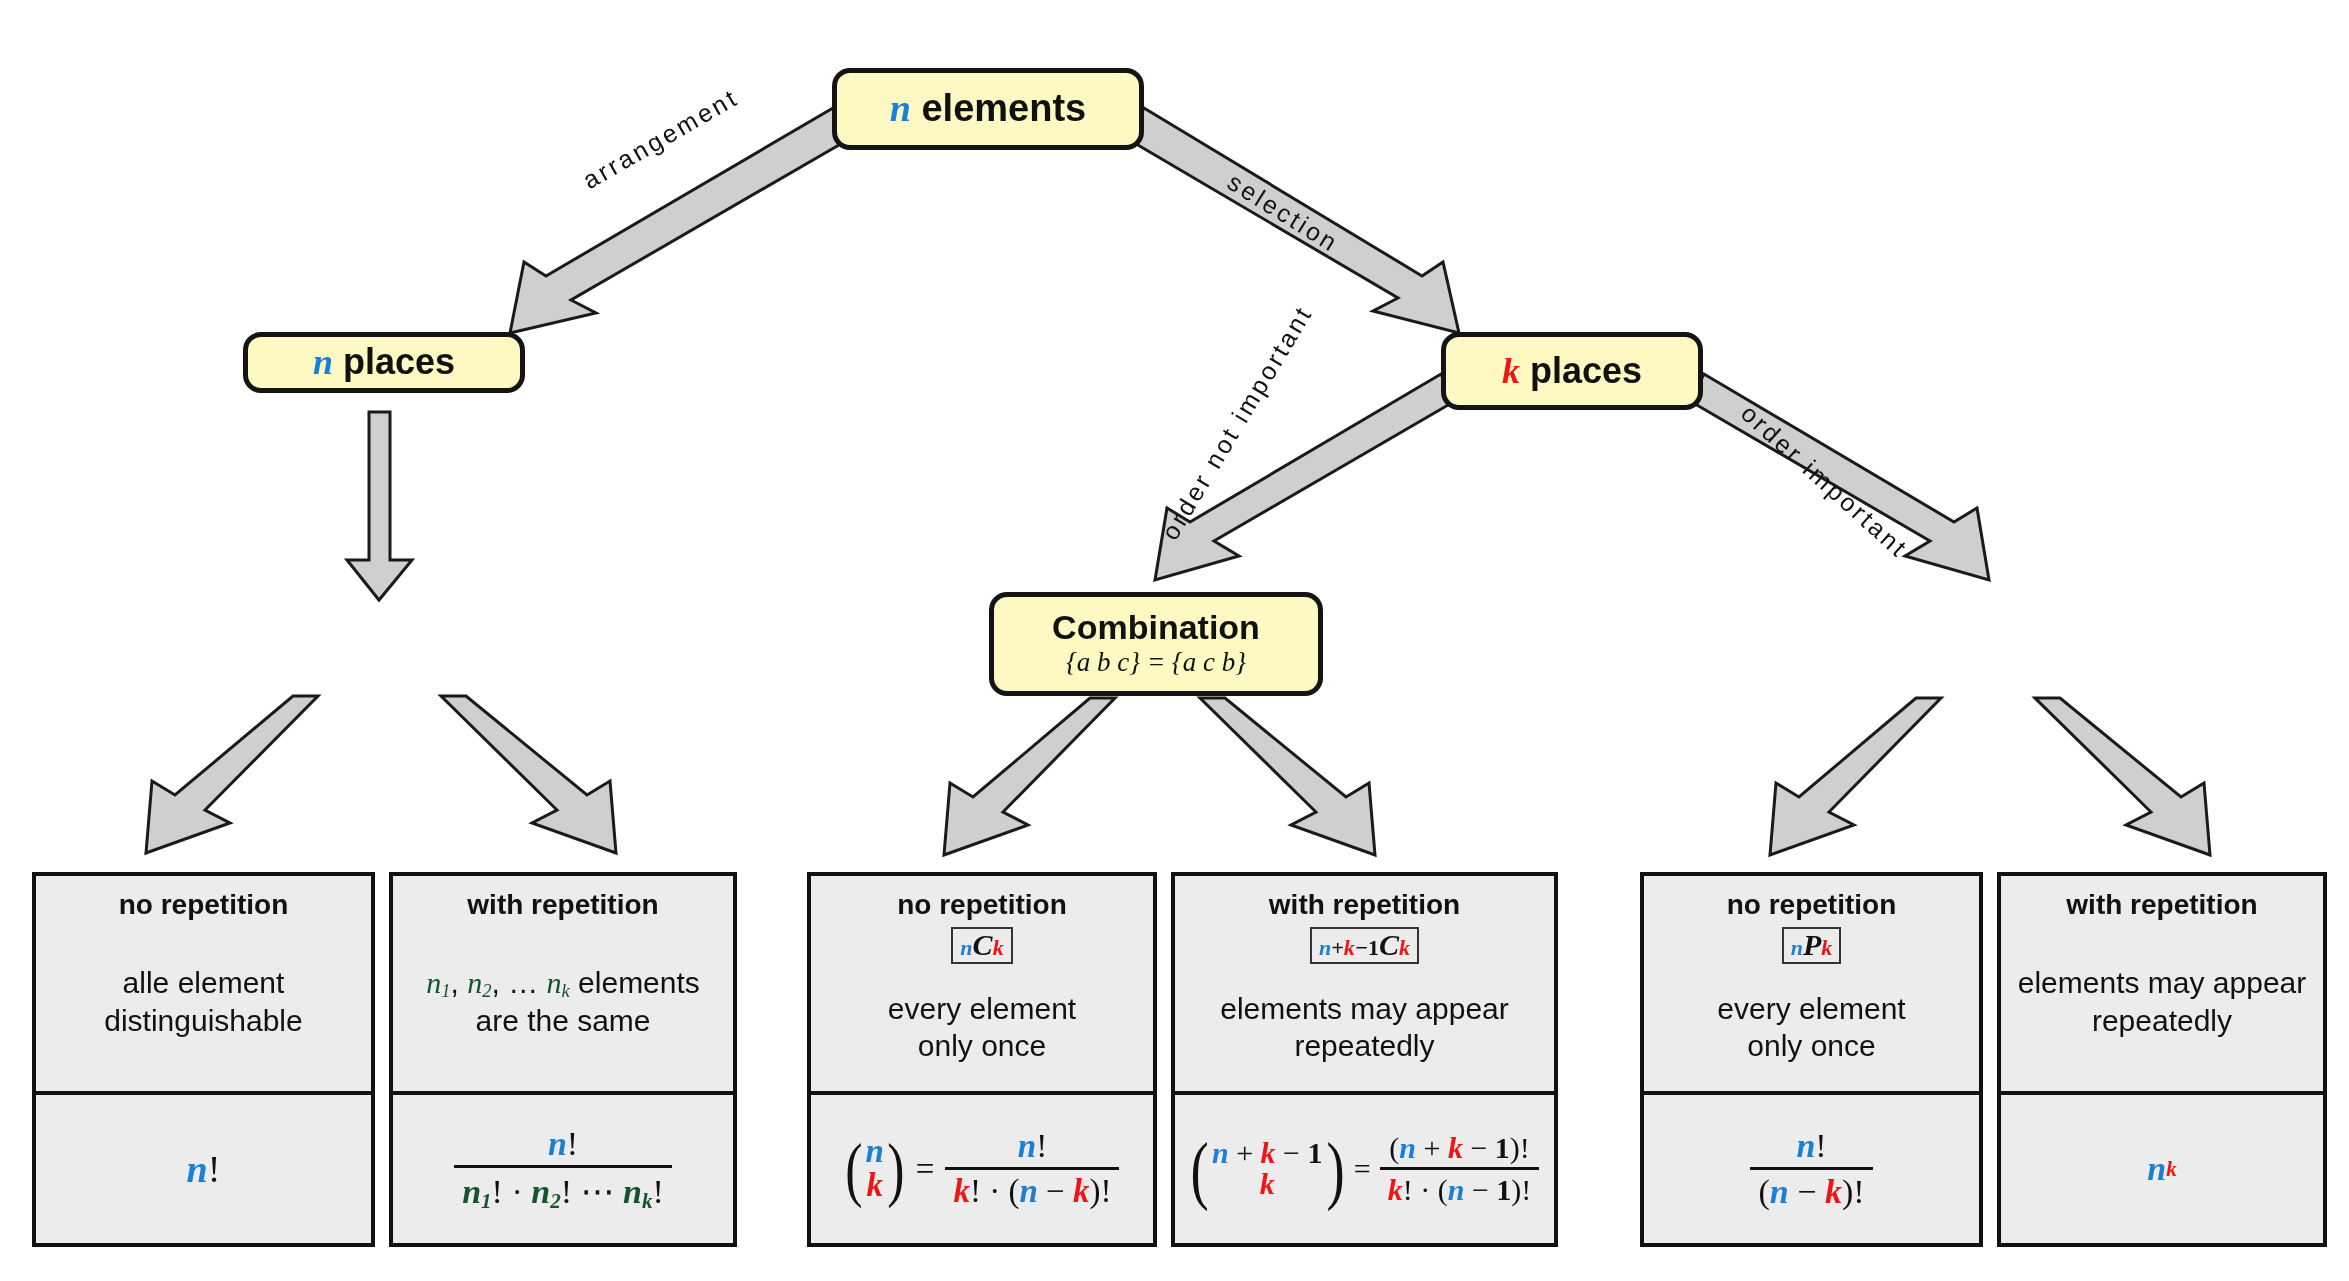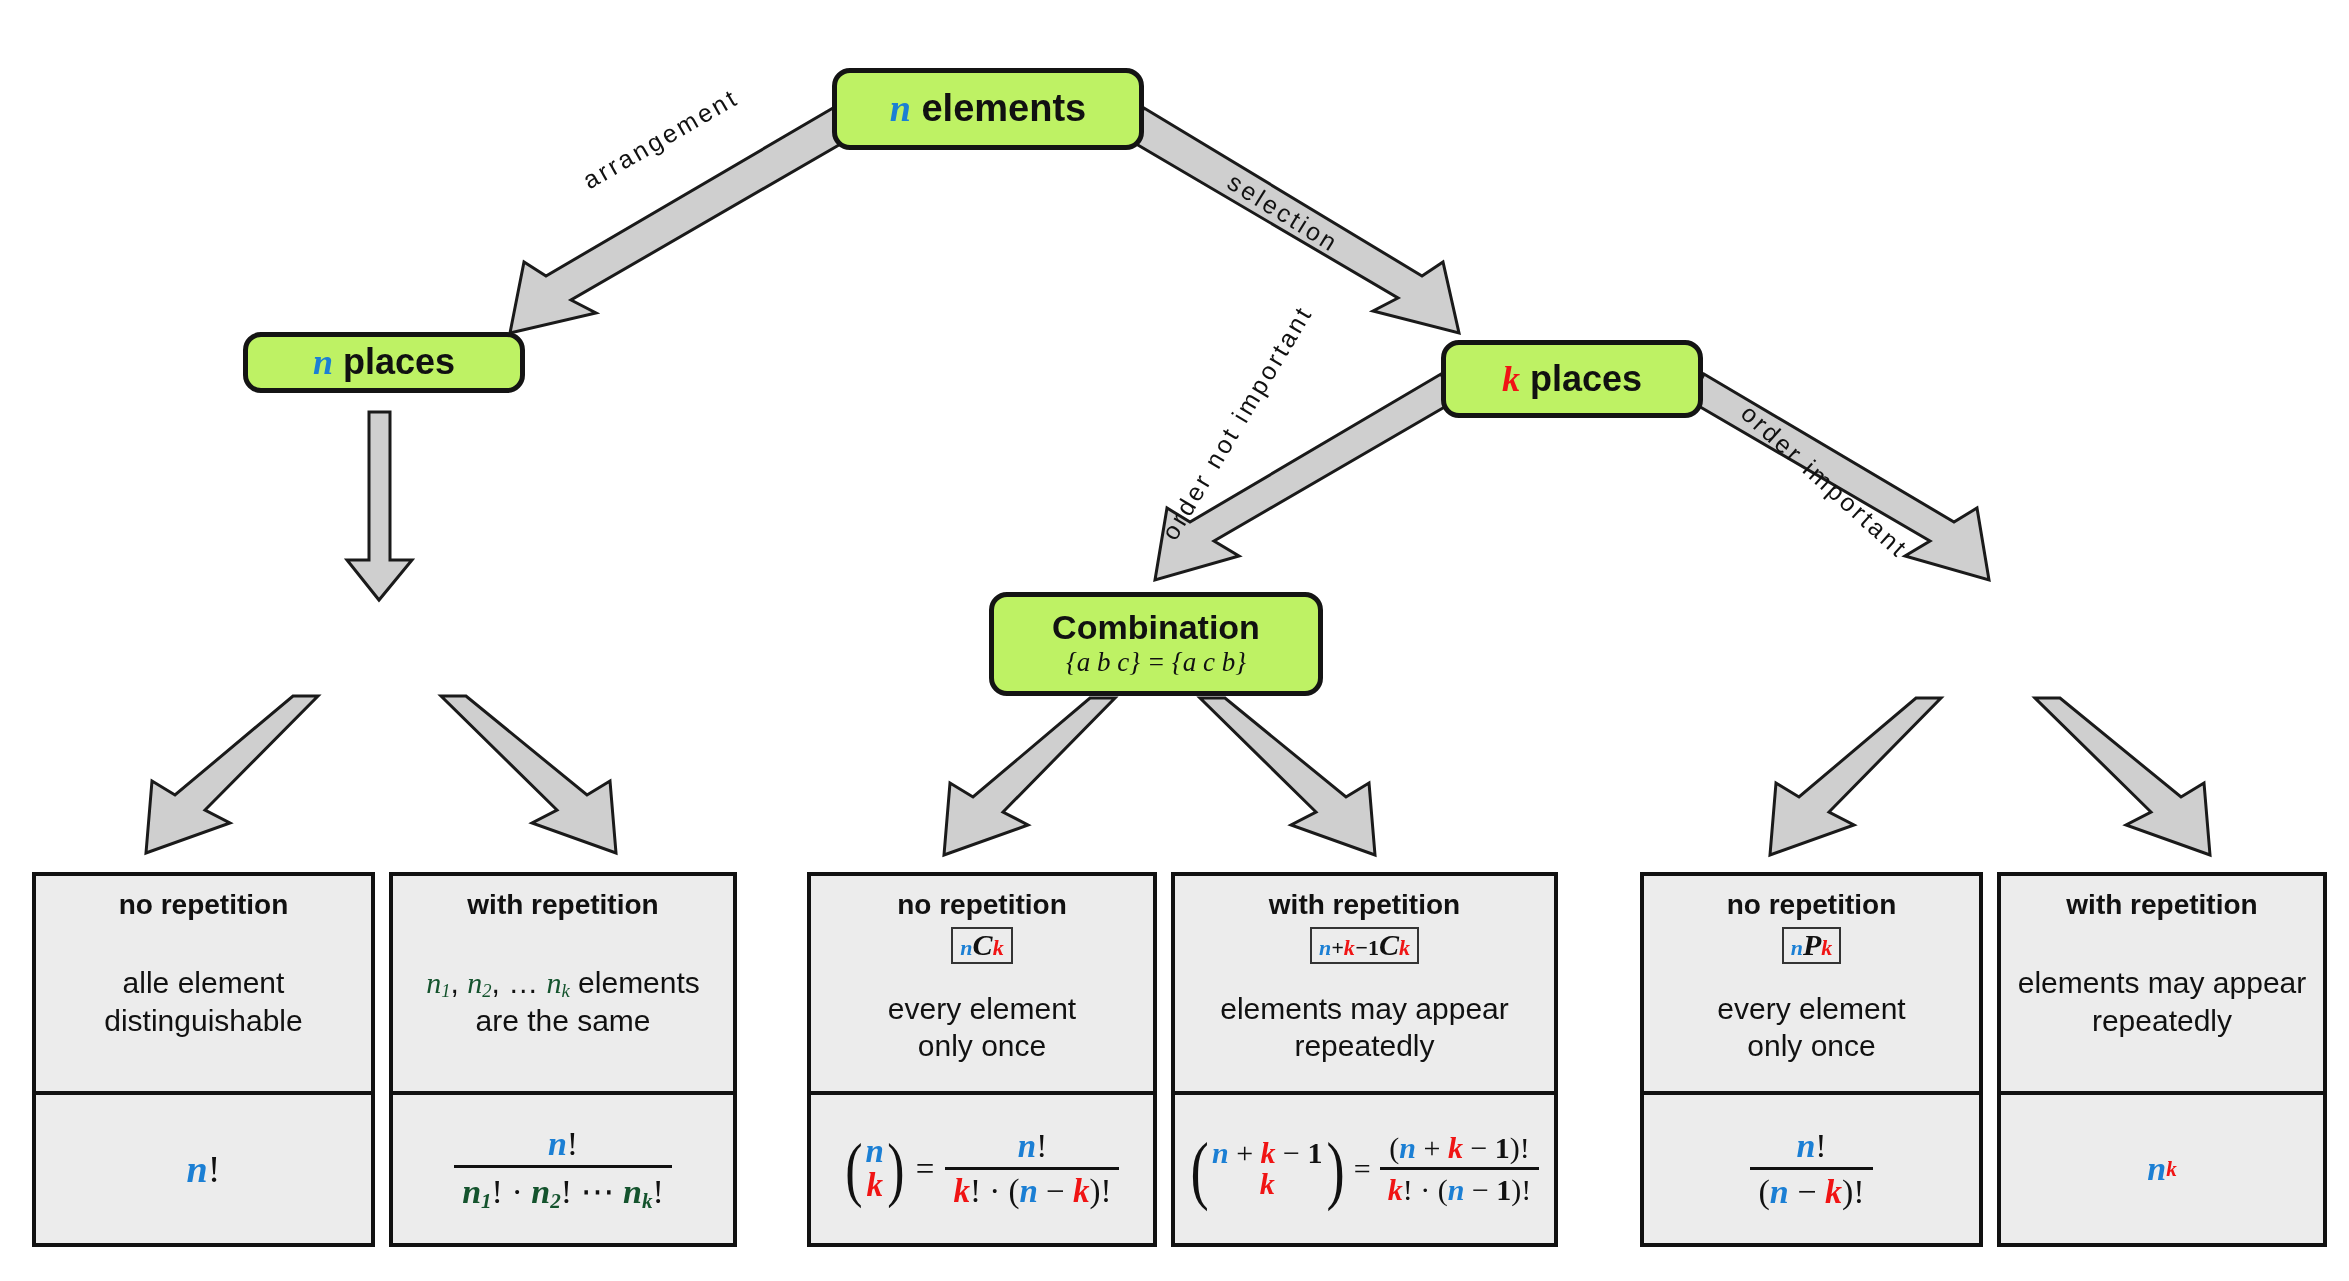--- a/index.html
+++ b/index.html
@@ -7,32 +7,32 @@
     width:2349px;height:1281px;position:relative;overflow:hidden;
     font-family:"Liberation Sans", sans-serif;
     -webkit-font-smoothing:antialiased;
   }
   #canvas{position:absolute;inset:0;}
   svg.arrows{position:absolute;left:0;top:0;width:2349px;height:1281px;pointer-events:none;}
 
   
   .node{
     position:absolute;box-sizing:border-box;
-    background:#bef264;border:5px solid #141414;border-radius:18px;
+    background:#fef9c3;border:5px solid #141414;border-radius:18px;
     display:flex;flex-direction:column;align-items:center;justify-content:center;
     text-align:center;z-index:5;
   }
   .node .title{font-weight:bold;color:#111;line-height:1.05;white-space:nowrap;}
   .node .sub{font-family:"Liberation Serif", serif;font-style:italic;color:#111;white-space:nowrap;}
 
   #node-root{left:832px;top:68px;width:312px;height:82px;}
   #node-root .title{font-size:38px;}
   #node-nplaces{left:243px;top:332px;width:282px;height:61px;}
   #node-nplaces .title{font-size:36px;}
-  #node-kplaces{left:1441px;top:340px;width:262px;height:78px;}
+  #node-kplaces{left:1441px;top:332px;width:262px;height:78px;}
   #node-kplaces .title{font-size:36px;}
 
   #node-perm{left:213px;top:602px;width:352px;height:92px;}
   #node-perm .title{font-size:36px;}
   #node-comb{left:989px;top:592px;width:334px;height:104px;}
   #node-comb .title{font-size:34px;}
   #node-comb .sub{font-size:27px;margin-top:2px;}
   #node-var{left:1820px;top:592px;width:344px;height:104px;}
   #node-var .title{font-size:34px;}
   #node-var .sub{font-size:27px;margin-top:2px;}

